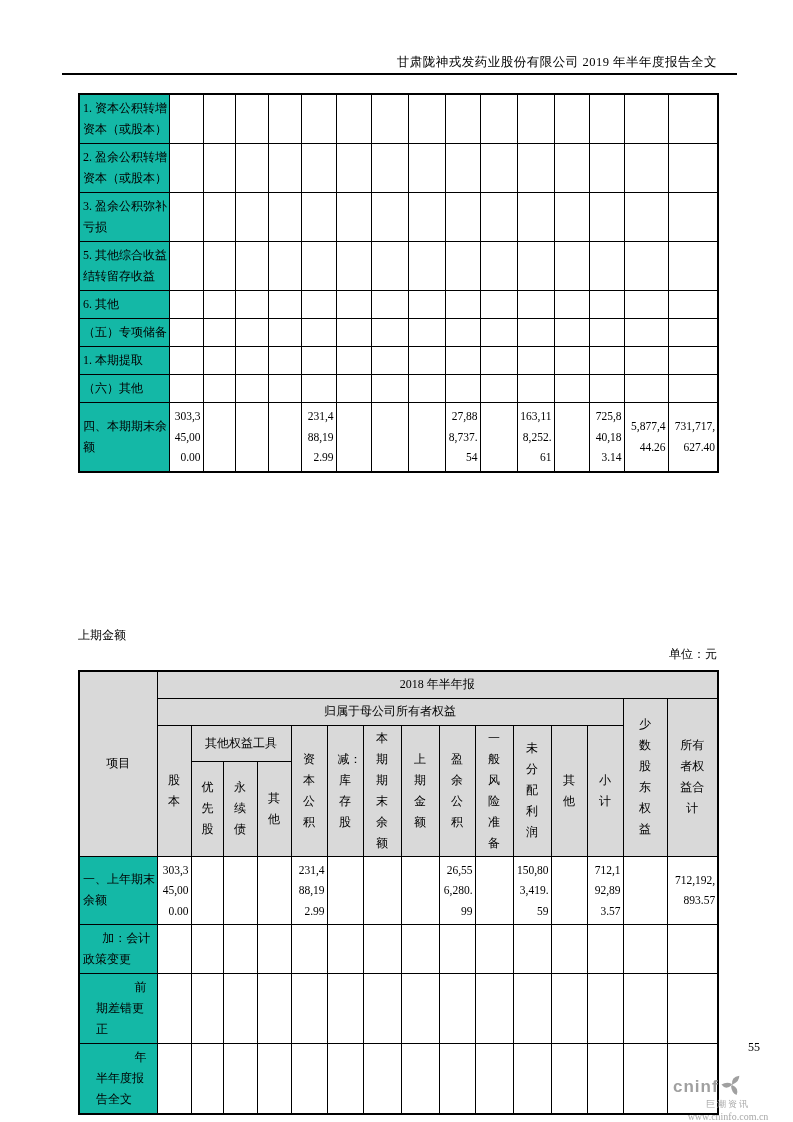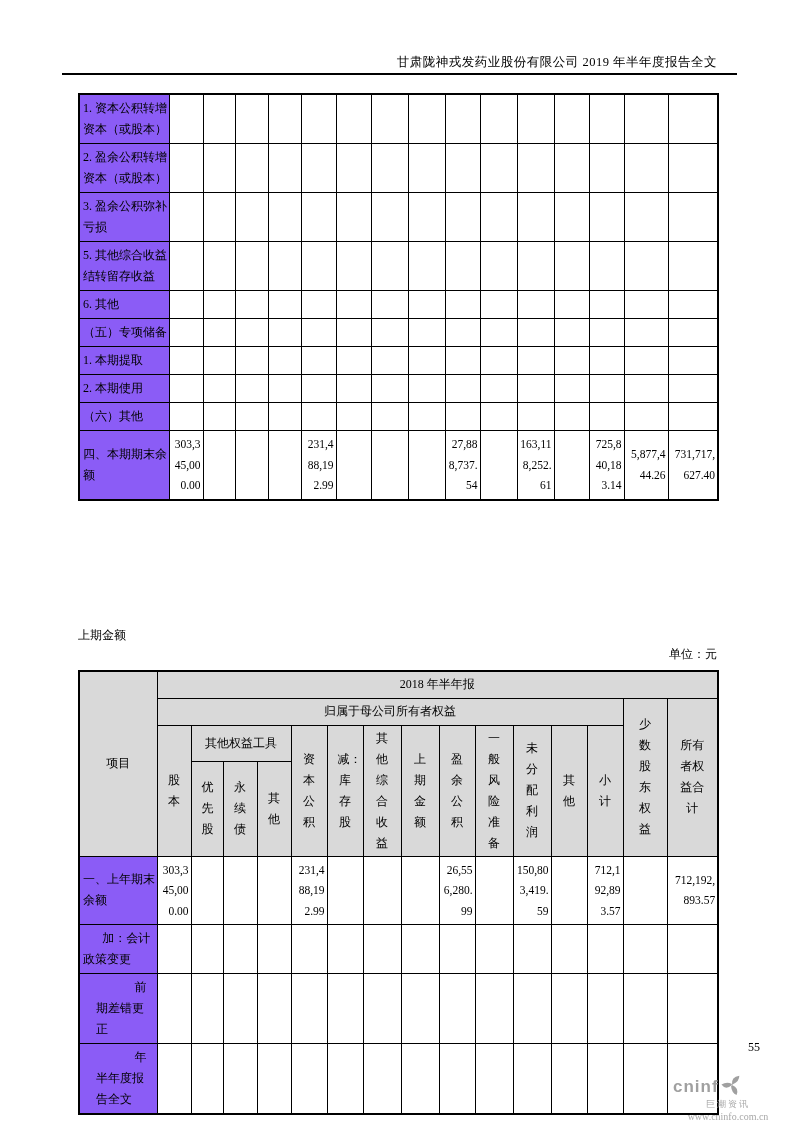--- a/index.html
+++ b/index.html
@@ -10,21 +10,21 @@
   .hdr-title { position:absolute; top:54px; right:76px; font-size:12.5px; letter-spacing:0.5px; }
   .hdr-rule  { position:absolute; top:73px; left:62px; width:675px; height:2px; background:#000; }
 
   table { border-collapse:collapse; table-layout:fixed; }
   .fin-table { position:absolute; left:78px; border:2px solid #000; }
   #table1 { top:93px;  width:639px; }
   #table2 { top:670px; width:639px; }
 
   th,td { border:1px solid #000; font-weight:normal; height:24px; overflow:hidden; }
 
-  .lbl { background:#8b5cf6; text-align:left; vertical-align:middle;
+  .lbl { background:#14b8a6; text-align:left; vertical-align:middle;
          font-size:12px; line-height:21px; padding:3px 1px 3px 3px; word-break:break-all; }
   .num { background:#fff; text-align:right; vertical-align:middle;
          font-size:11.5px; line-height:20.5px; padding:3px 2px; word-break:break-all; }
 
   .hd  { background:#d9d9d9; text-align:center; vertical-align:middle;
          font-size:12px; line-height:21px; padding:2px 10px; word-break:break-all; }
   #table2 tr.h1 th { height:27px; }
   #table2 tr.h2 th { height:27px; }
   #table2 tr.h3 th { height:25px; }
   #table2 tr.h4 th { height:45px; }
@@ -175,38 +175,20 @@
           <td class="num"></td>
           <td class="num"></td>
           <td class="num"></td>
           <td class="num"></td>
           <td class="num"></td>
           <td class="num"></td>
           <td class="num"></td>
         </tr>
         <tr>
           <th class="lbl">1. 本期提取</th>
-          <td class="num"></td>
-          <td class="num"></td>
-          <td class="num"></td>
-          <td class="num"></td>
-          <td class="num"></td>
-          <td class="num"></td>
-          <td class="num"></td>
-          <td class="num"></td>
-          <td class="num"></td>
-          <td class="num"></td>
-          <td class="num"></td>
-          <td class="num"></td>
-          <td class="num"></td>
-          <td class="num"></td>
-          <td class="num"></td>
-        </tr>
-        <tr>
-          <th class="lbl">2. 本期使用</th>
           <td class="num"></td>
           <td class="num"></td>
           <td class="num"></td>
           <td class="num"></td>
           <td class="num"></td>
           <td class="num"></td>
           <td class="num"></td>
           <td class="num"></td>
           <td class="num"></td>
           <td class="num"></td>
@@ -285,21 +267,21 @@
       <tr class="h2">
         <th class="hd" colspan="13">归属于母公司所有者权益</th>
         <th class="hd" rowspan="3">少数股东权益</th>
         <th class="hd" rowspan="3">所有者权益合计</th>
       </tr>
       <tr class="h3">
         <th class="hd" rowspan="2">股本</th>
         <th class="hd" colspan="3">其他权益工具</th>
         <th class="hd" rowspan="2">资本公积</th>
         <th class="hd" rowspan="2">减：库存股</th>
-        <th class="hd" rowspan="2">其他综合收益</th>
+        <th class="hd" rowspan="2">本期期末余额</th>
         <th class="hd" rowspan="2">上期金额</th>
         <th class="hd" rowspan="2">盈余公积</th>
         <th class="hd" rowspan="2">一般风险准备</th>
         <th class="hd" rowspan="2">未分配利润</th>
         <th class="hd" rowspan="2">其他</th>
         <th class="hd" rowspan="2">小计</th>
       </tr>
       <tr class="h4">
         <th class="hd">优先股</th>
         <th class="hd">永续债</th>

